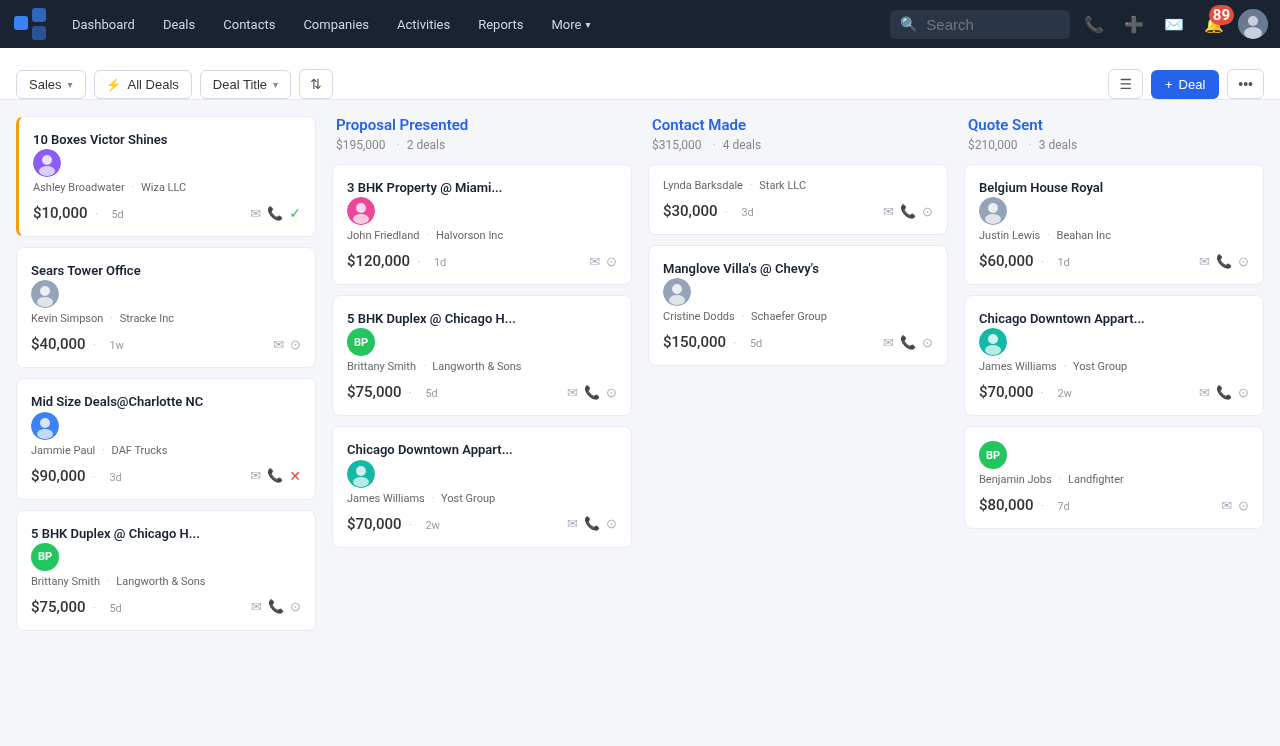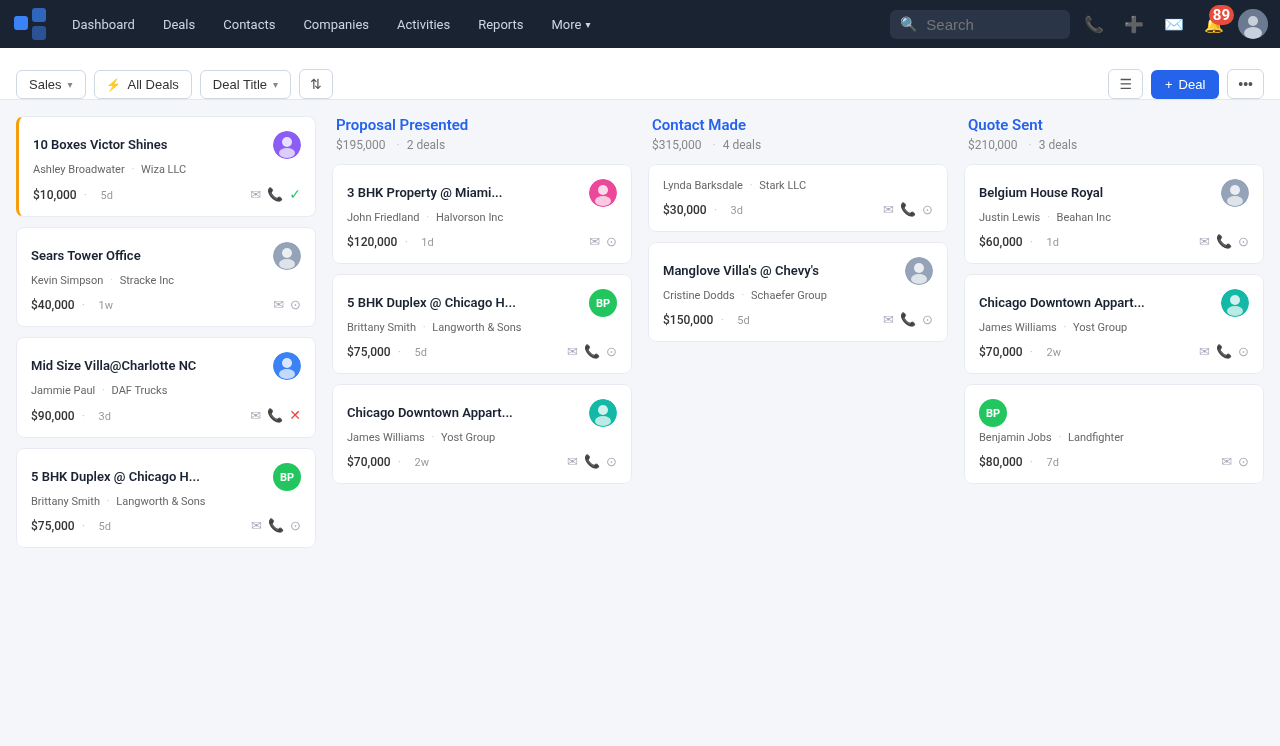--- a/index.html
+++ b/index.html
@@ -165,22 +165,23 @@
       border-radius: 8px;
       padding: 14px;
       margin-bottom: 10px;
       border: 1px solid #e8ecf2;
       cursor: pointer;
       position: relative;
     }
     .card.highlighted { border-left: 3px solid #f59e0b; }
 
     .card-header {
-      display: flex; align-items: center; justify-content: space-between;
+      display: flex; align-items: flex-start; justify-content: space-between;
       margin-bottom: 4px;
+      flex-direction: column;
     }
     .card-title {
       font-size: 13px;
       font-weight: 600;
       color: #1a2332;
       line-height: 1.4;
       flex: 1;
       padding-right: 8px;
     }
     .card-avatar {
@@ -197,21 +198,21 @@
       font-size: 11px;
       color: #666;
       margin-bottom: 10px;
     }
     .card-footer {
       display: flex;
       align-items: center;
       justify-content: space-between;
     }
     .card-amount {
-      font-size: 12px;
+      font-size: 15px;
       font-weight: 500;
       color: #333;
     }
     .card-time {
       font-size: 11px;
       color: #999;
       margin-left: 6px;
     }
     .card-actions {
       display: flex; align-items: center; gap: 6px;
@@ -370,21 +371,21 @@
           <span class="card-time">1w</span>
         </div>
         <div class="card-actions">
             <span class="action-icon" title="Email">✉</span>
             <span class="action-icon" title="More">⊙</span>
           </div>
       </div>
     </div>
       <div class="card">
       <div class="card-header">
-        <div class="card-title">Mid Size Villa@Charlotte NC</div>
+        <div class="card-title">Mid Size Deals@Charlotte NC</div>
         <div class="card-avatar av-blue" style="background:transparent">
             <svg width="28" height="28" viewBox="0 0 28 28">
         <circle cx="14" cy="14" r="14" fill="#3b82f6"></circle>
         <circle cx="14" cy="11" r="5" fill="rgba(255,255,255,0.8)"></circle>
         <ellipse cx="14" cy="22" rx="8" ry="5" fill="rgba(255,255,255,0.7)"></ellipse>
       </svg>
           </div>
       </div>
       <div class="card-person">
         <span>Jammie Paul</span>

